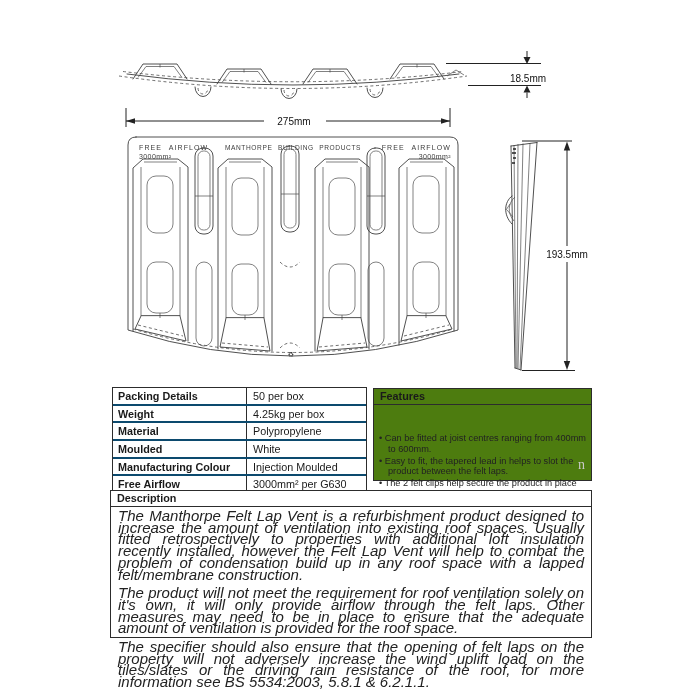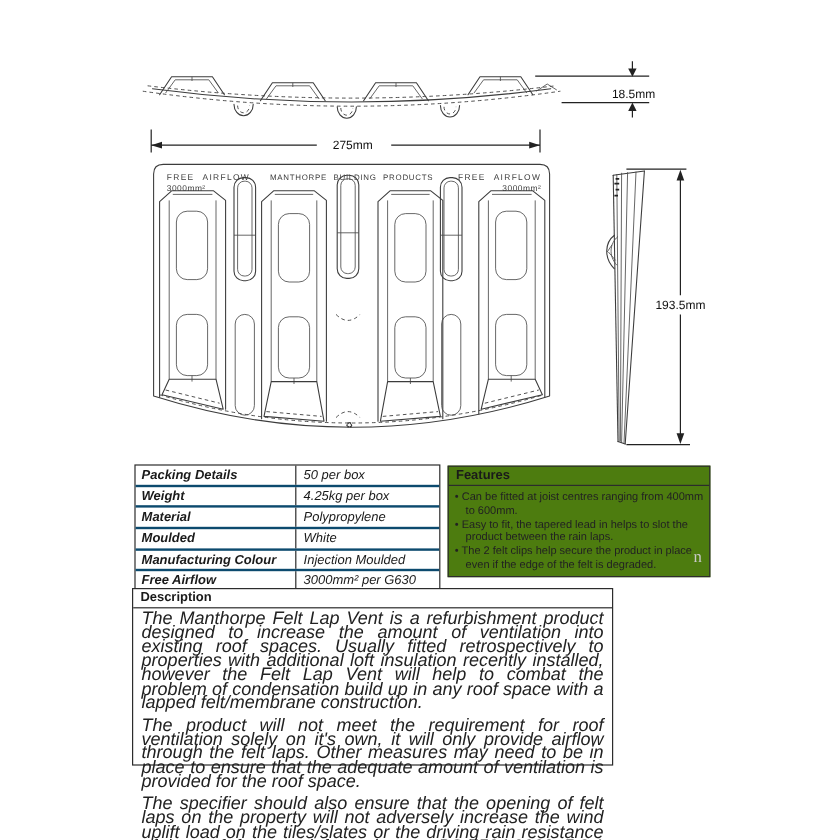--- a/index.html
+++ b/index.html
@@ -14,35 +14,35 @@
   .dimln{stroke:#222;stroke-width:1;fill:none;}
   .dimhead{fill:#222;stroke:none;}
   .dimtxt{font-family:"Liberation Sans",sans-serif;font-size:10px;fill:#111;}
   .emboss{font-family:"Liberation Sans",sans-serif;font-size:7px;fill:#3c3c3c;letter-spacing:1.1px;word-spacing:4px;}
   .emboss2{font-family:"Liberation Sans",sans-serif;font-size:7px;fill:#3c3c3c;letter-spacing:0.4px;}
   .brandtxt{font-family:"Liberation Sans",sans-serif;font-size:6.6px;fill:#3c3c3c;letter-spacing:0.6px;word-spacing:3px;}
   .recycletxt{font-size:7px;fill:#3c3c3c;}
 
   
   .spec-table{position:absolute;left:112px;top:387px;width:253px;border:1.6px solid #2c2c2c;background:#fff;}
-  .spec-row{display:grid;grid-template-columns:134px 1fr;height:15.7px;align-items:center;font-style:italic;}
+  .spec-row{display:grid;grid-template-columns:134px 1fr;height:15.7px;align-items:center;}
   .spec-row + .spec-row{border-top:2px solid #0c4a6e;}
   .spec-label{font-weight:bold;font-size:10.8px;padding:0 5px;border-right:1px solid #2c2c2c;height:100%;display:flex;align-items:center;}
   .spec-value{font-size:10.8px;padding:0 6px;}
 
   
   .features-panel{position:absolute;left:373px;top:388px;width:219px;height:93px;border:1.6px solid #2c2c2c;background:#4d7c0f;box-sizing:border-box;}
   .panel-title{font-weight:bold;font-size:10.8px;padding:1px 6px 2px 6px;border-bottom:1.2px solid #2c2c2c;}
-  .features-list{padding:4px 4px 0 5px;}
+  .features-list{padding:4px 4px 0 5px;margin-top:24px;}
   .feature-item{font-size:9.2px;line-height:10.8px;padding-left:9px;text-indent:-9px;margin-bottom:1px;color:#222;}
   .feature-item::before{content:"\2022  ";}
   .watermark{position:absolute;left:204px;top:68px;font-size:14px;color:#c9c9c9;font-family:"Liberation Serif",serif;}
 
   
-  .description-panel{position:absolute;left:110px;top:490px;width:401px;height:148px;border:1.6px solid #2c2c2c;background:#fff;box-sizing:border-box;}
+  .description-panel{position:absolute;left:110px;top:490px;width:482px;height:148px;border:1.6px solid #2c2c2c;background:#fff;box-sizing:border-box;}
   .description-body{padding:3px 7px 0 7px;}
   .description-paragraph{font-size:15px;line-height:11.7px;text-align:justify;margin:0 0 7px 0;color:#222;font-style:italic;}
 </style>
 </head>
 <body>
 
 <div class="sheet">
 
   <svg class="drawing-svg" width="700" height="385" viewBox="0 0 700 385">
 
@@ -222,21 +222,21 @@
     <div class="spec-row">
       <div class="spec-label">Free Airflow</div>
       <div class="spec-value">3000mm² per G630</div>
     </div>
   </div>
 
   <div class="features-panel">
     <div class="panel-title">Features</div>
     <div class="features-list">
       <div class="feature-item">Can be fitted at joist centres ranging from 400mm to 600mm.</div>
-      <div class="feature-item">Easy to fit, the tapered lead in helps to slot the product between the rain laps.</div>
+      <div class="feature-item">Easy to fit, the tapered lead in helps to slot the product between the felt laps.</div>
       <div class="feature-item">The 2 felt clips help secure the product in place even if the edge of the felt is degraded.</div>
     </div>
     <div class="watermark">n</div>
   </div>
 
   <div class="description-panel">
     <div class="panel-title">Description</div>
     <div class="description-body">
       <p class="description-paragraph">The Manthorpe Felt Lap Vent is a refurbishment product designed to increase the amount of ventilation into existing roof spaces. Usually fitted retrospectively to properties with additional loft insulation recently installed, however the Felt Lap Vent will help to combat the problem of condensation build up in any roof space with a lapped felt/membrane construction.</p>
       <p class="description-paragraph">The product will not meet the requirement for roof ventilation solely on it's own, it will only provide airflow through the felt laps. Other measures may need to be in place to ensure that the adequate amount of ventilation is provided for the roof space.</p>

